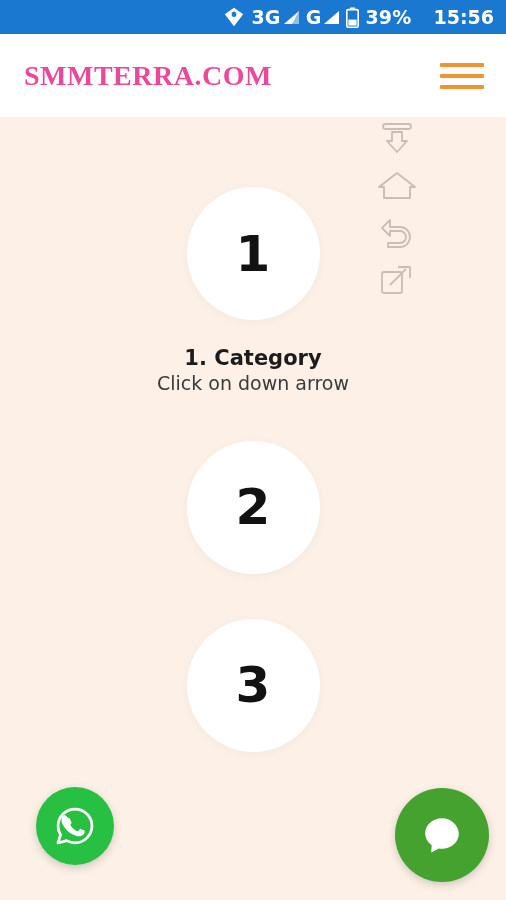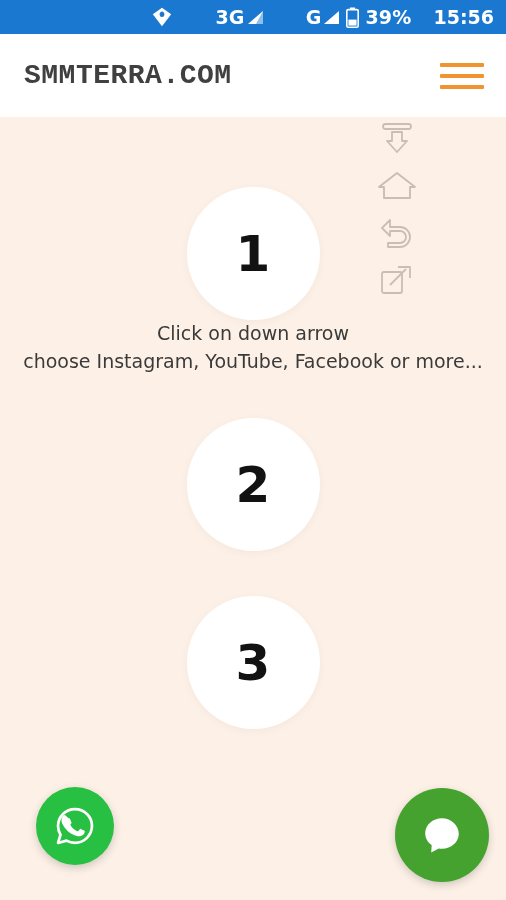--- a/index.html
+++ b/index.html
@@ -33,37 +33,37 @@
     font-weight: bold;
     letter-spacing: 0.2px;
     line-height: 1;
   }
   .status-time {
     font-size: 19px;
     font-weight: bold;
     margin-left: 16px;
     line-height: 1;
   }
-  .signal-pair { display: flex; align-items: center; gap: 1px; margin-left: 36px; }
+  .signal-pair { display: flex; align-items: center; gap: 1px; }
 
   
   .site-header {
     height: 83px;
     background: #FFFFFF;
     display: flex;
     align-items: center;
     justify-content: space-between;
     padding: 0 22px 0 24px;
   }
   .logo {
-    color: #404040;
+    color: #ec4899;
     font-size: 28px;
     font-weight: bold;
     letter-spacing: 0.5px;
-    font-family: Liberation Mono, monospace;
+    font-family: Liberation Serif, serif;
   }
   .hamburger {
     width: 44px;
     height: 30px;
     display: flex;
     flex-direction: column;
     justify-content: space-between;
     padding: 2px 0;
     cursor: pointer;
   }
@@ -247,23 +247,23 @@
         <rect x="3" y="9" width="20" height="21" rx="2" fill="none" stroke="#C9BDB5" stroke-width="1.8"></rect>
         <path d="M11 22 L27 6" fill="none" stroke="#C9BDB5" stroke-width="1.8"></path>
         <path d="M19 4 L31 4 L31 15" fill="none" stroke="#C9BDB5" stroke-width="1.8" stroke-linejoin="round"></path>
       </svg>
     </div>
 
   </div>
 
   <div class="step" id="step1">
     <div class="step-circle">1</div>
+    <div class="step-title">1. Category</div>
     <div class="step-desc">
       <div>Click on down arrow</div>
-      <div>choose Instagram, YouTube, Facebook or more...</div>
     </div>
   </div>
 
   <div class="step" id="step2">
     <div class="step-circle">2</div>
   </div>
 
   <div class="step" id="step3">
     <div class="step-circle">3</div>
   </div>

